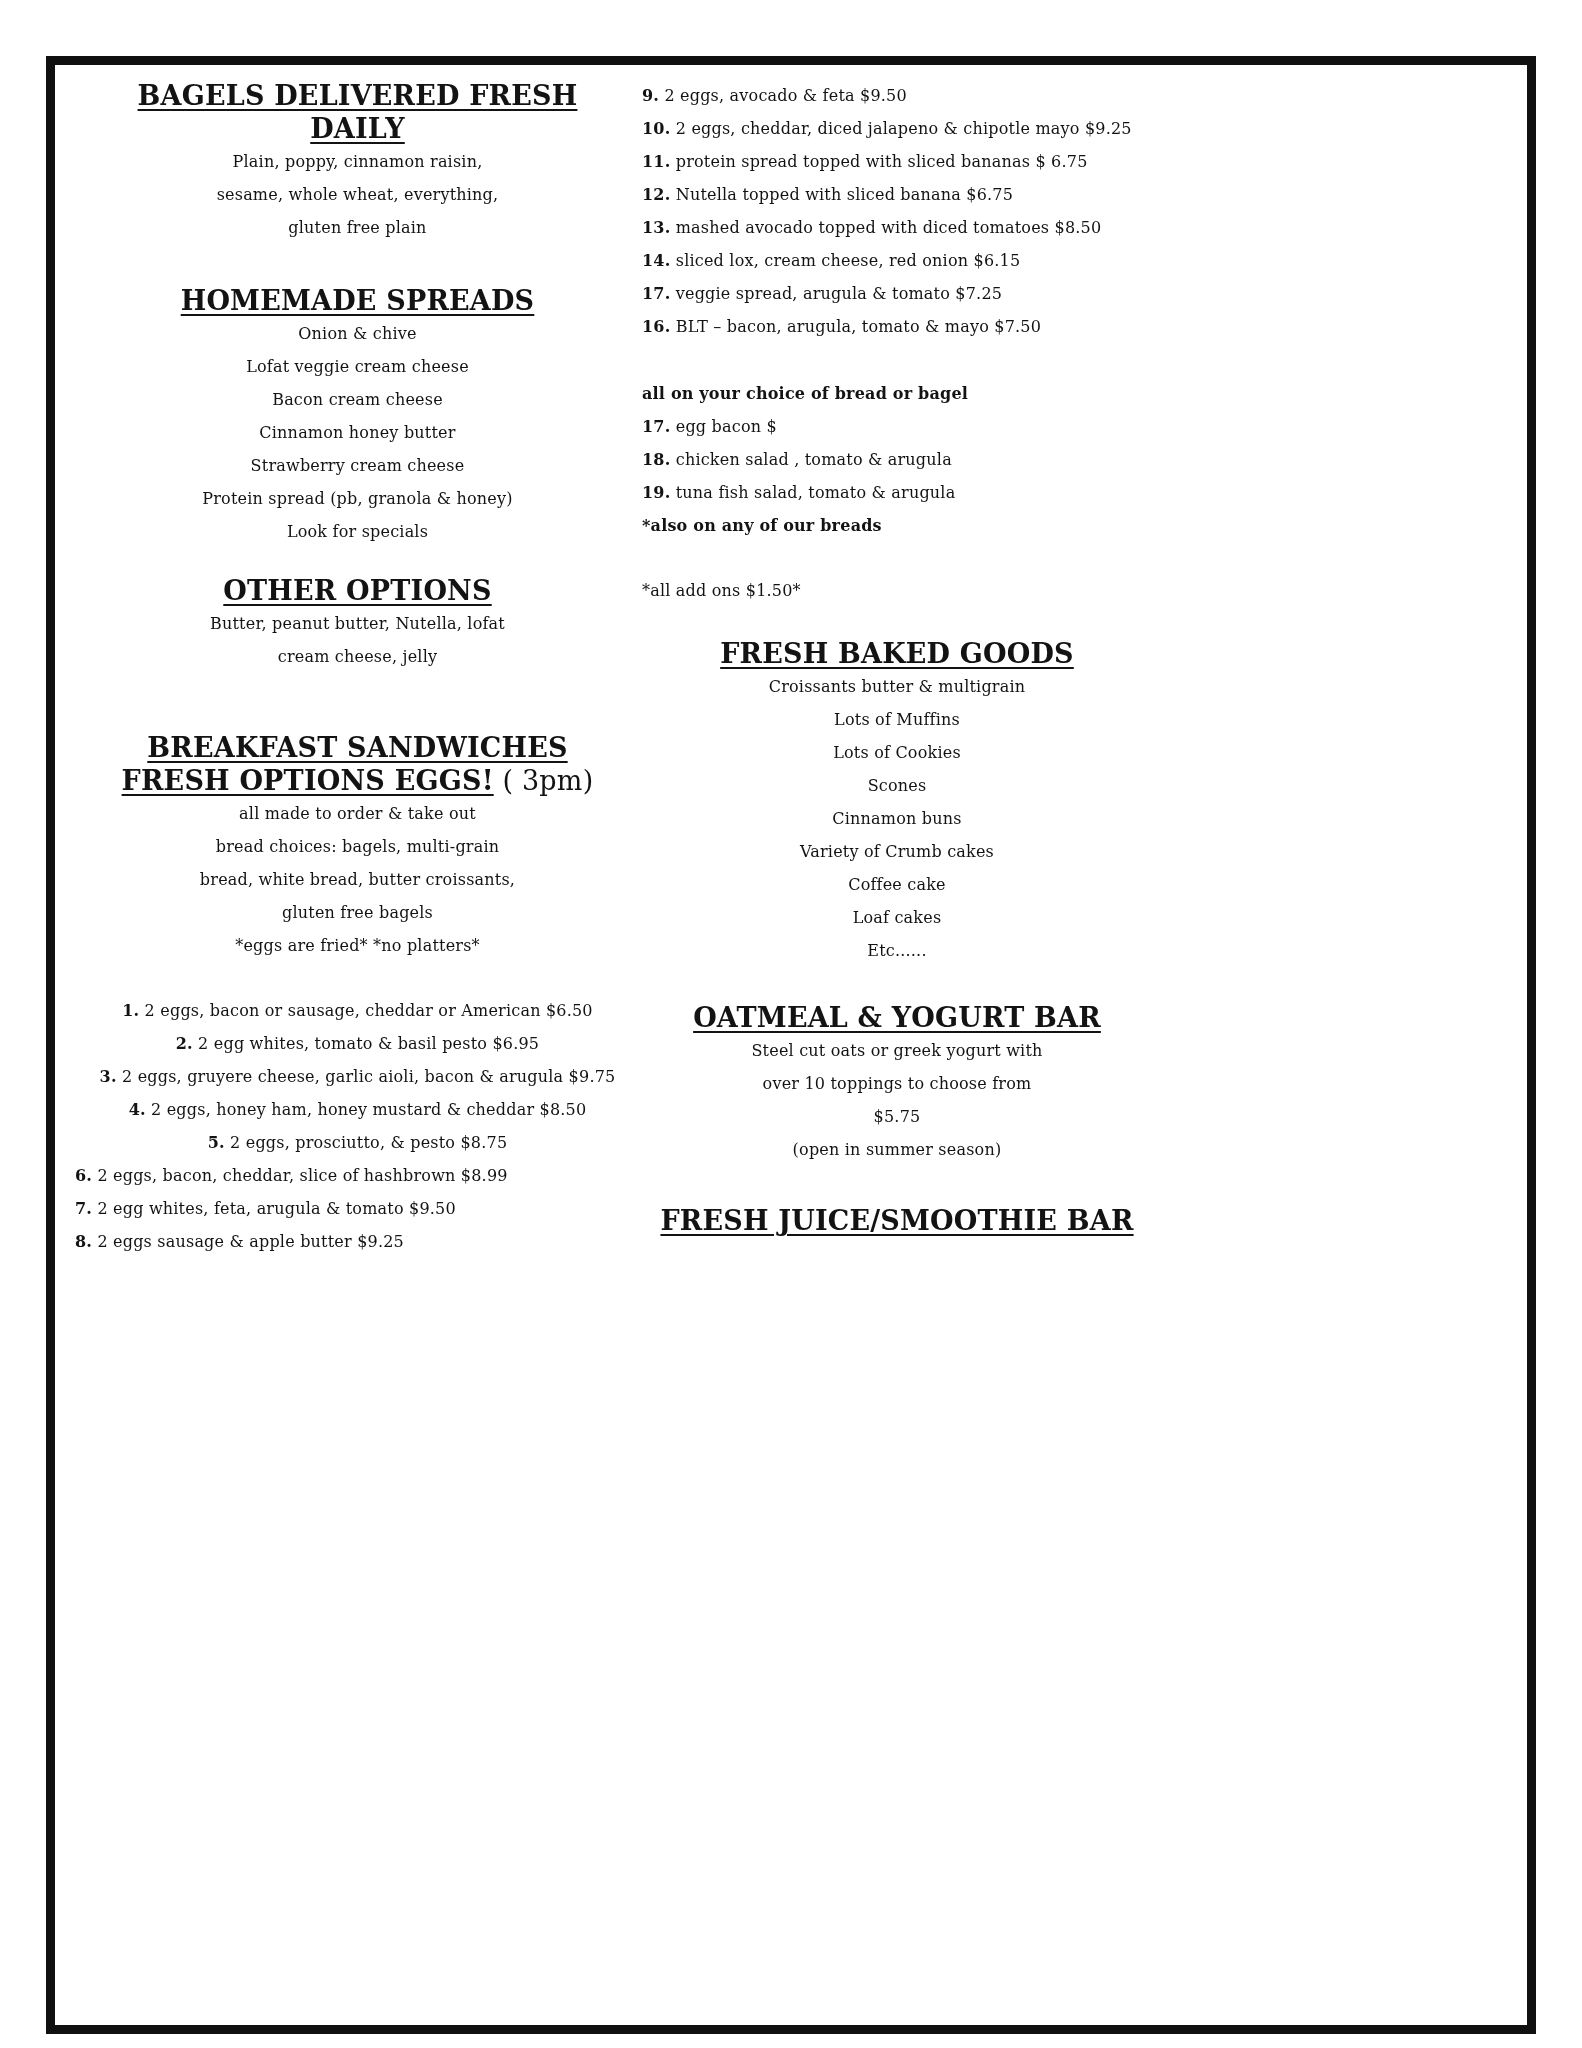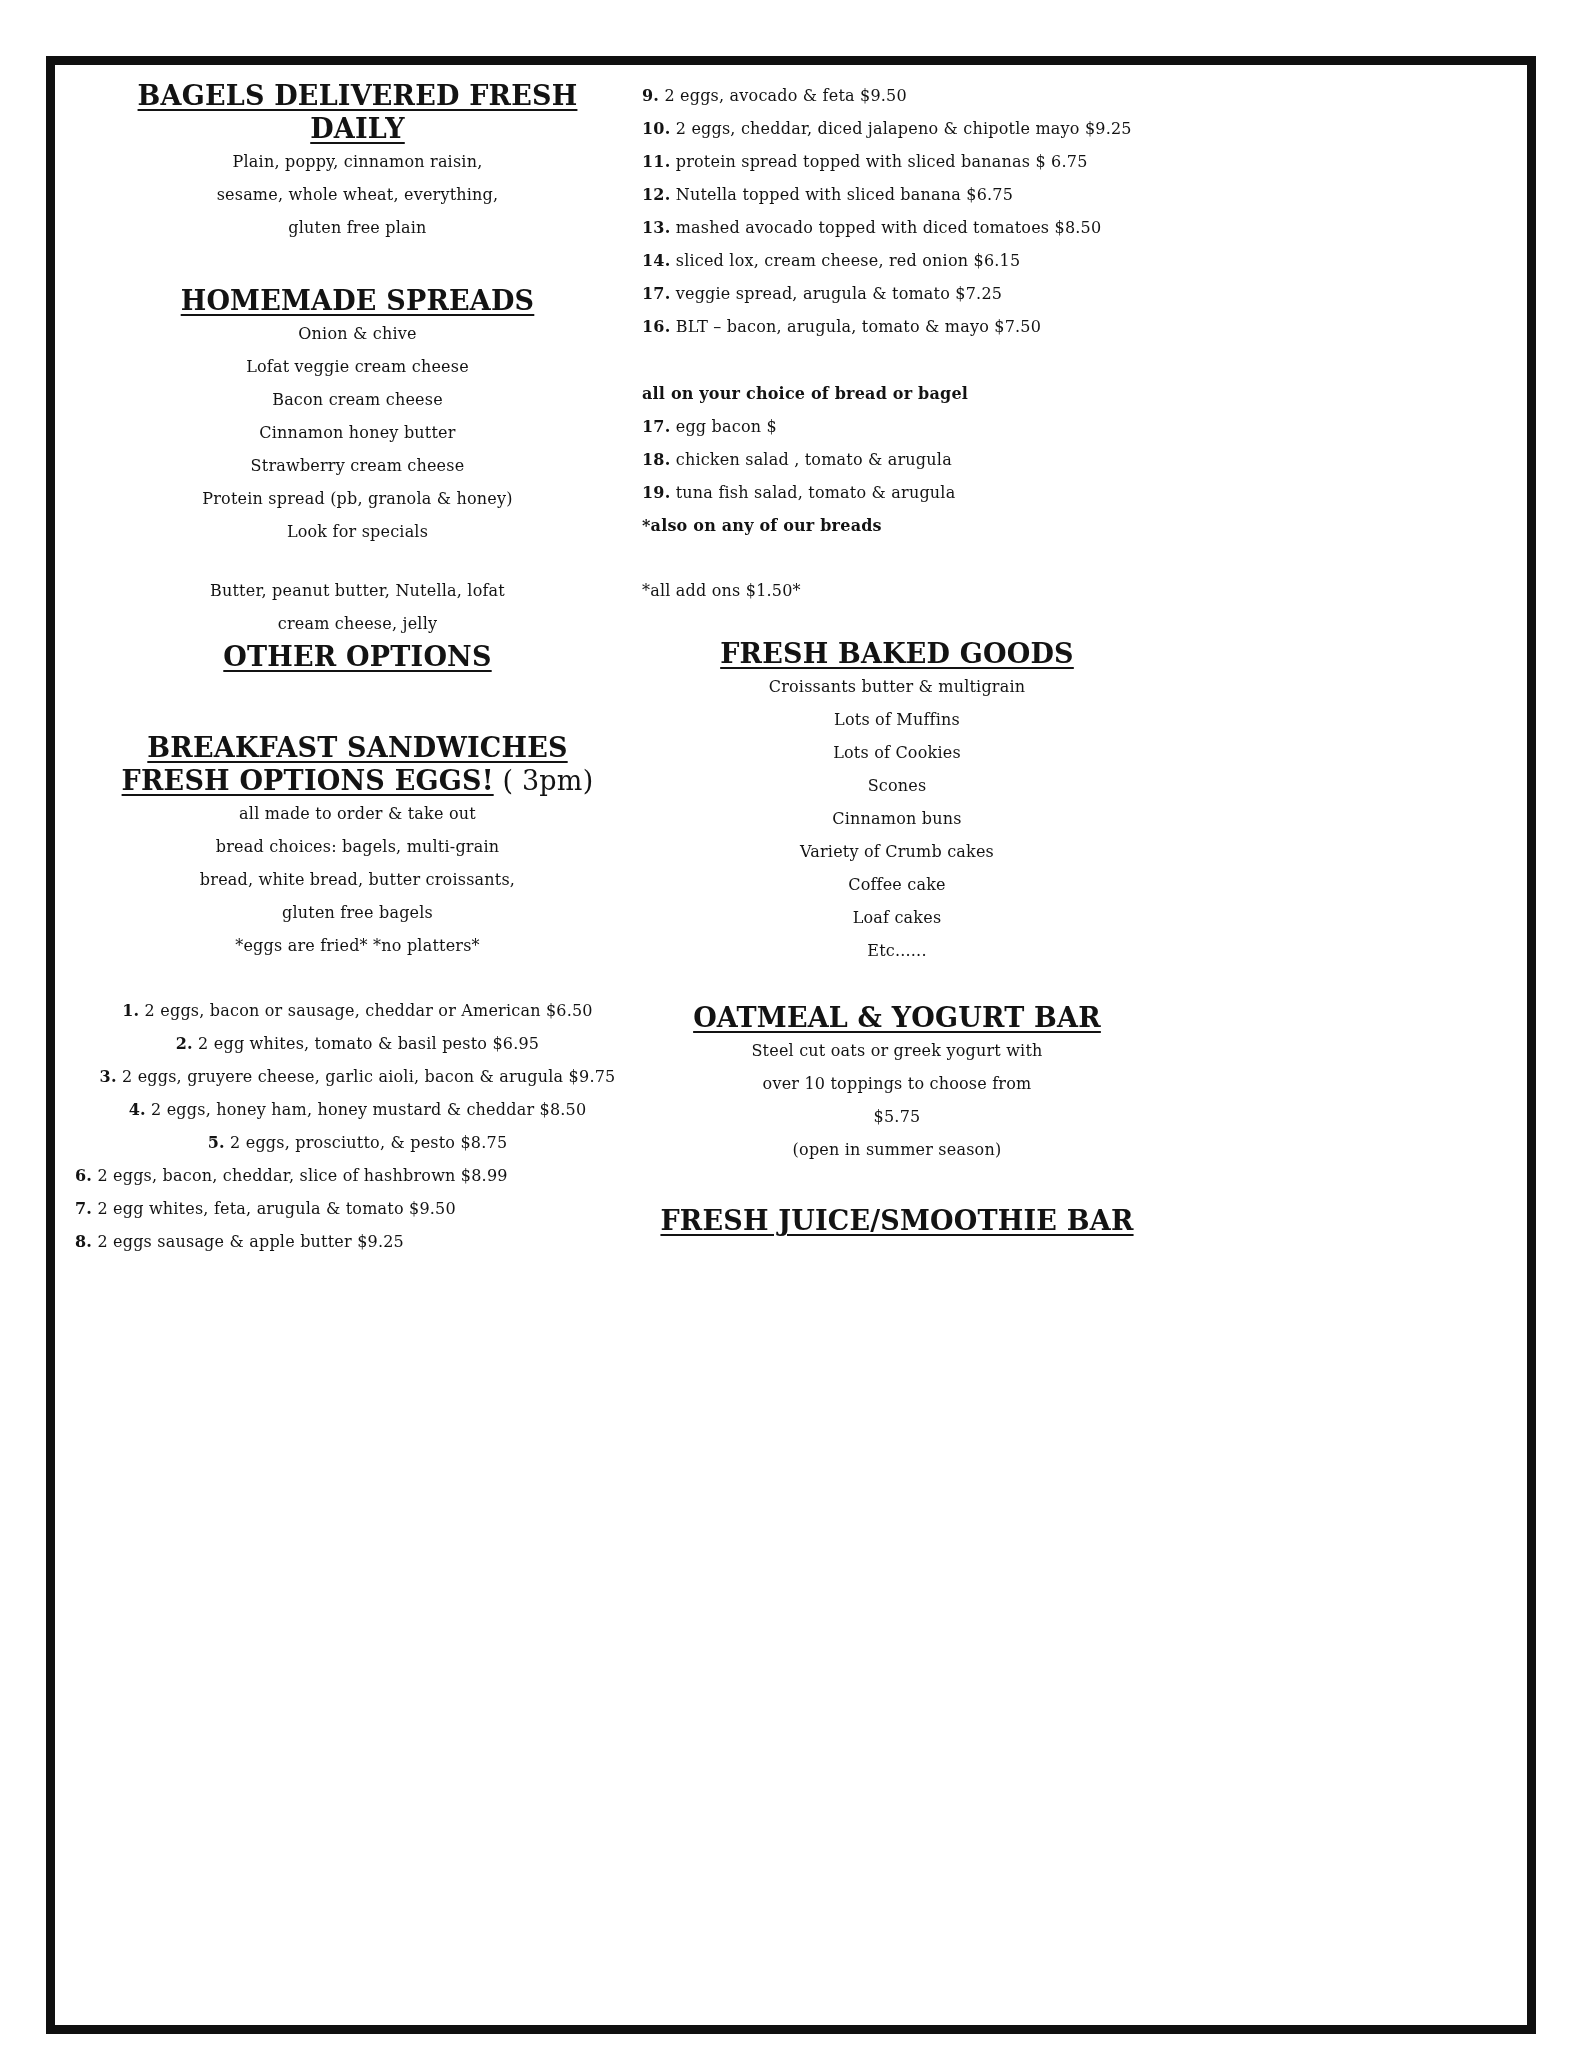--- a/index.html
+++ b/index.html
@@ -87,23 +87,23 @@
         <div class="gap" style="height: 40px;"></div>
         <div class="block heading"><span class="hd">HOMEMADE SPREADS</span></div>
         <div class="block para center">Onion &amp; chive
 Lofat veggie cream cheese
 Bacon cream cheese
 Cinnamon honey butter
 Strawberry cream cheese
 Protein spread (pb, granola &amp; honey)
 Look for specials</div>
         <div class="gap" style="height: 26px;"></div>
+        <div class="block heading"><span class="hd">OTHER OPTIONS</span></div>
         <div class="block para center">Butter, peanut butter, Nutella, lofat
 cream cheese,  jelly</div>
-        <div class="block heading"><span class="hd">OTHER OPTIONS</span></div>
         <div class="gap" style="height: 58px;"></div>
         <div class="block heading"><span class="hd">BREAKFAST SANDWICHES</span></div>
         <div class="block heading"><span class="hd">FRESH OPTIONS EGGS!</span><span class="suffix"> ( 3pm)</span></div>
         <div class="block para center">all made to order &amp; take out
 bread choices: bagels, multi-grain
 bread, white bread, butter croissants,
 gluten free bagels
 *eggs are fried*  *no platters*</div>
         <div class="gap" style="height: 32px;"></div>
         <div class="block item center"><span class="num">1.</span><span class="itext"> 2 eggs, bacon or sausage, cheddar or American $6.50</span></div>

